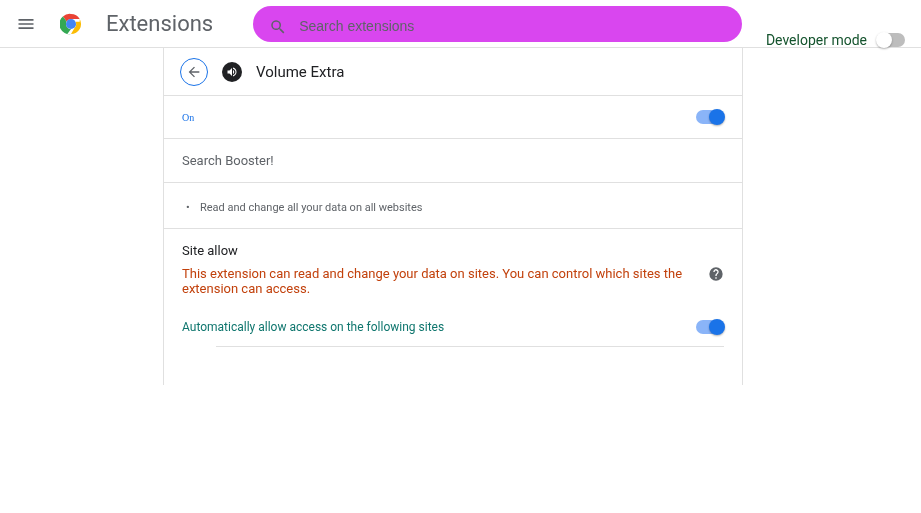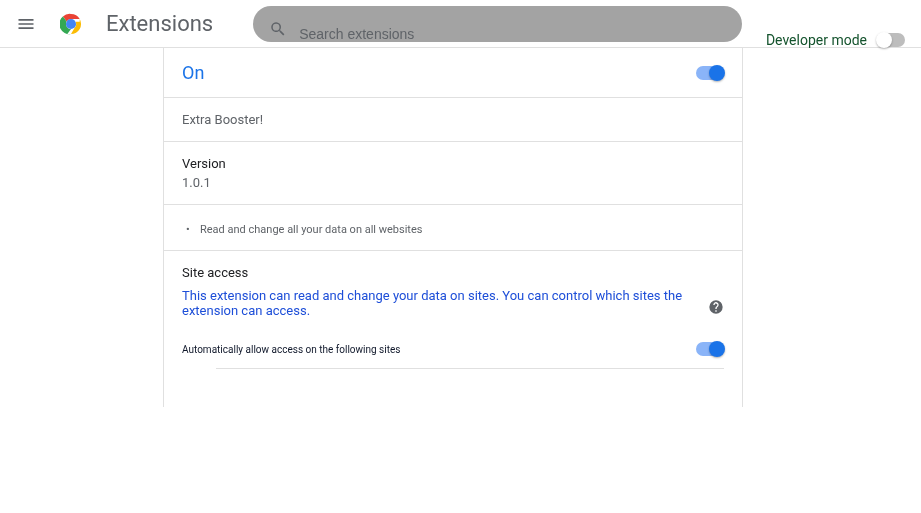--- a/index.html
+++ b/index.html
@@ -20,25 +20,25 @@
       gap: 24px;
       border-bottom: 1px solid #e0e0e0;
     }
     .menu-icon svg, .logo svg { display: block; }
     .title { font-size: 22px; font-weight: 400; color: #5f6368; }
     .searchbox {
       flex: 1;
       margin-left: 16px;
       max-width: 580px;
       height: 36px;
-      background: #a3a3a3;
+      background: #d946ef;
       border-radius: 18px;
       display: flex;
-      align-items: flex-end;
-      padding: 0 16px;
+      align-items: flex-start;
+      padding: 12px 16px;
       gap: 12px;
     }
     .searchbox input {
       border: none; background: transparent; outline: none;
       font-size: 14px; width: 100%; color: #202124;
     }
     .searchbox input::placeholder { color: #5f6368; }
     .dev-mode {
       margin-left: auto;
       display: flex;
@@ -97,37 +97,37 @@
       background: #202124;
       display: flex; align-items: center; justify-content: center;
     }
     .ext-name { font-size: 15px; color: #202124; }
 
     .section {
       padding: 14px 18px;
       border-bottom: 1px solid #e0e0e0;
     }
     .row { display: flex; align-items: center; justify-content: space-between; }
-    .on-label { color: #1a73e8; font-size: 18px; }
+    .on-label { color: #1a73e8; font-size: 10px; font-family: Liberation Serif, serif; }
     .label { font-size: 13px; color: #202124; margin-bottom: 4px; }
     .value { font-size: 13px; color: #5f6368; }
     .bullet-list { padding-left: 0; margin-top: 4px; list-style: none; }
     .bullet-list li {
       font-size: 11px; color: #5f6368; position: relative; padding-left: 18px;
     }
     .bullet-list li::before {
       content: "•"; position: absolute; left: 4px; color: #5f6368;
     }
     .site-access-text {
-      font-size: 13px; color: #1d4ed8;
-      display: flex; align-items: flex-end; gap: 0;
+      font-size: 13px; color: #c2410c;
+      display: flex; align-items: flex-start; gap: 0;
       margin: 8px 0 12px 0;
     }
     .auto-row, .host-row {
-      font-size: 10px; color: #0f172a;
+      font-size: 12px; color: #0f766e;
       display: flex; align-items: center; justify-content: space-between;
       padding: 12px 0;
       gap: 40px;
     }
     .host-row { margin-left: 34px; border-top: 1px solid #e0e0e0; }
   </style>
 </head>
 <body>
 
 <div class="topbar">
@@ -156,44 +156,53 @@
     <input type="text" placeholder="Search extensions" style="">
   </div>
   <div class="dev-mode">
     <span>Developer mode</span>
     <span class="toggle off"></span>
   </div>
 </div>
 
 <div class="main">
   <div class="panel">
+    <div class="panel-header">
+      <span class="back-btn">
+        <svg width="16" height="16" viewBox="0 0 24 24">
+            <path fill="#5f6368" d="M20 11H7.83l5.59-5.59L12 4l-8 8 8 8 1.41-1.41L7.83 13H20v-2z"></path>
+          </svg>
+      </span>
+      <span class="ext-icon">
+        <svg width="12" height="12" viewBox="0 0 24 24">
+            <path fill="#fff" d="M3 9v6h4l5 5V4L7 9H3zm13.5 3a4.5 4.5 0 0 0-2.5-4v8a4.5 4.5 0 0 0 2.5-4zM14 3.23v2.06c2.89.86 5 3.54 5 6.71s-2.11 5.85-5 6.71v2.06c4.01-.91 7-4.49 7-8.77s-2.99-7.86-7-8.77z"></path>
+          </svg>
+      </span>
+      <span class="ext-name">Volume Extra</span>
+    </div>
 
     <div class="section row">
       <span class="on-label">On</span>
       <span class="toggle on"></span>
     </div>
 
     <div class="section">
-      <div class="value">Extra Booster!</div>
-    </div>
-
-    <div class="section">
-      <div class="label">Version</div>
-      <div class="value">1.0.1</div>
-    </div>
+      <div class="value">Search Booster!</div>
+    </div>
+
 
 
     <div class="section">
       <ul class="bullet-list">
         <li>Read and change all your data on all websites</li>
       </ul>
     </div>
 
     <div class="section" style="border-bottom:none;">
-      <div class="label">Site access</div>
+      <div class="label">Site allow</div>
       <div class="site-access-text">
         <span>This extension can read and change your data on sites. You can control which sites the extension can access.</span>
         <span>
           <svg width="16" height="16" viewBox="0 0 24 24">
               <path fill="#5f6368" d="M12 2a10 10 0 1 0 10 10A10 10 0 0 0 12 2zm1 17h-2v-2h2v2zm2.07-7.75-.9.92A3.4 3.4 0 0 0 13 15h-2v-.5a4.02 4.02 0 0 1 1.17-2.83l1.24-1.26A2 2 0 1 0 10 9H8a4 4 0 1 1 7.07 2.25z"></path>
             </svg>
         </span>
       </div>
 
       <div class="auto-row">

